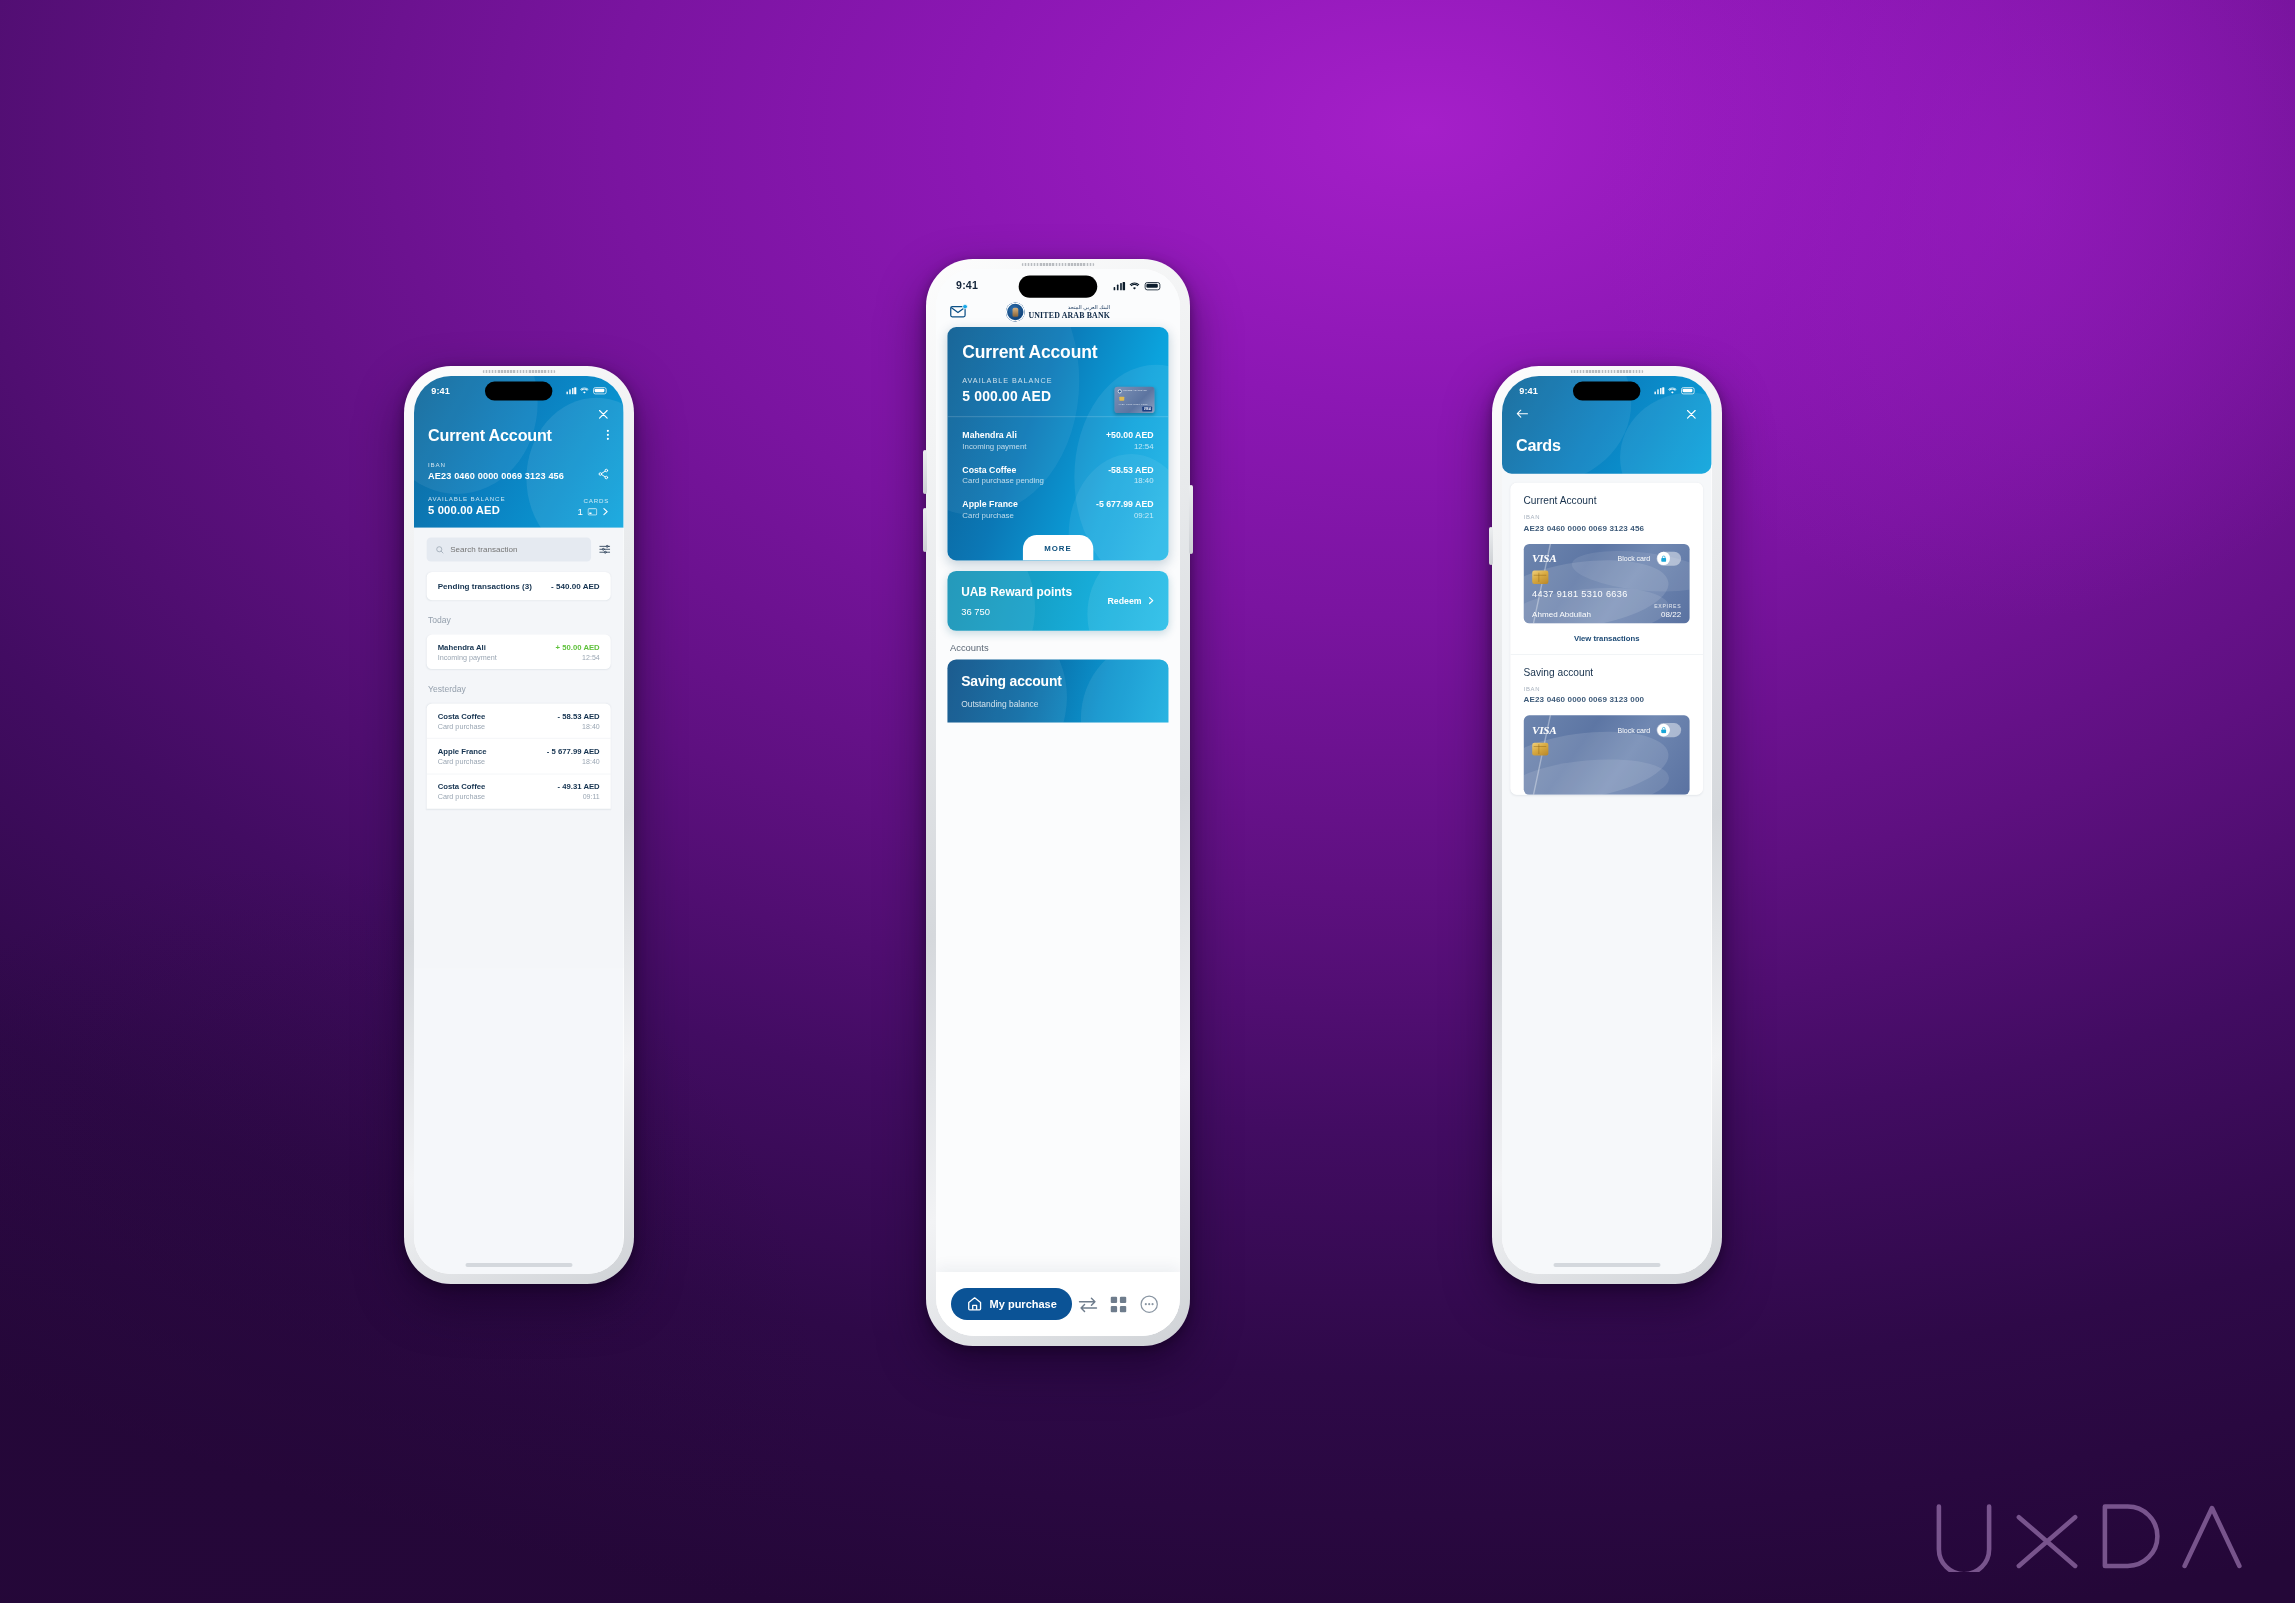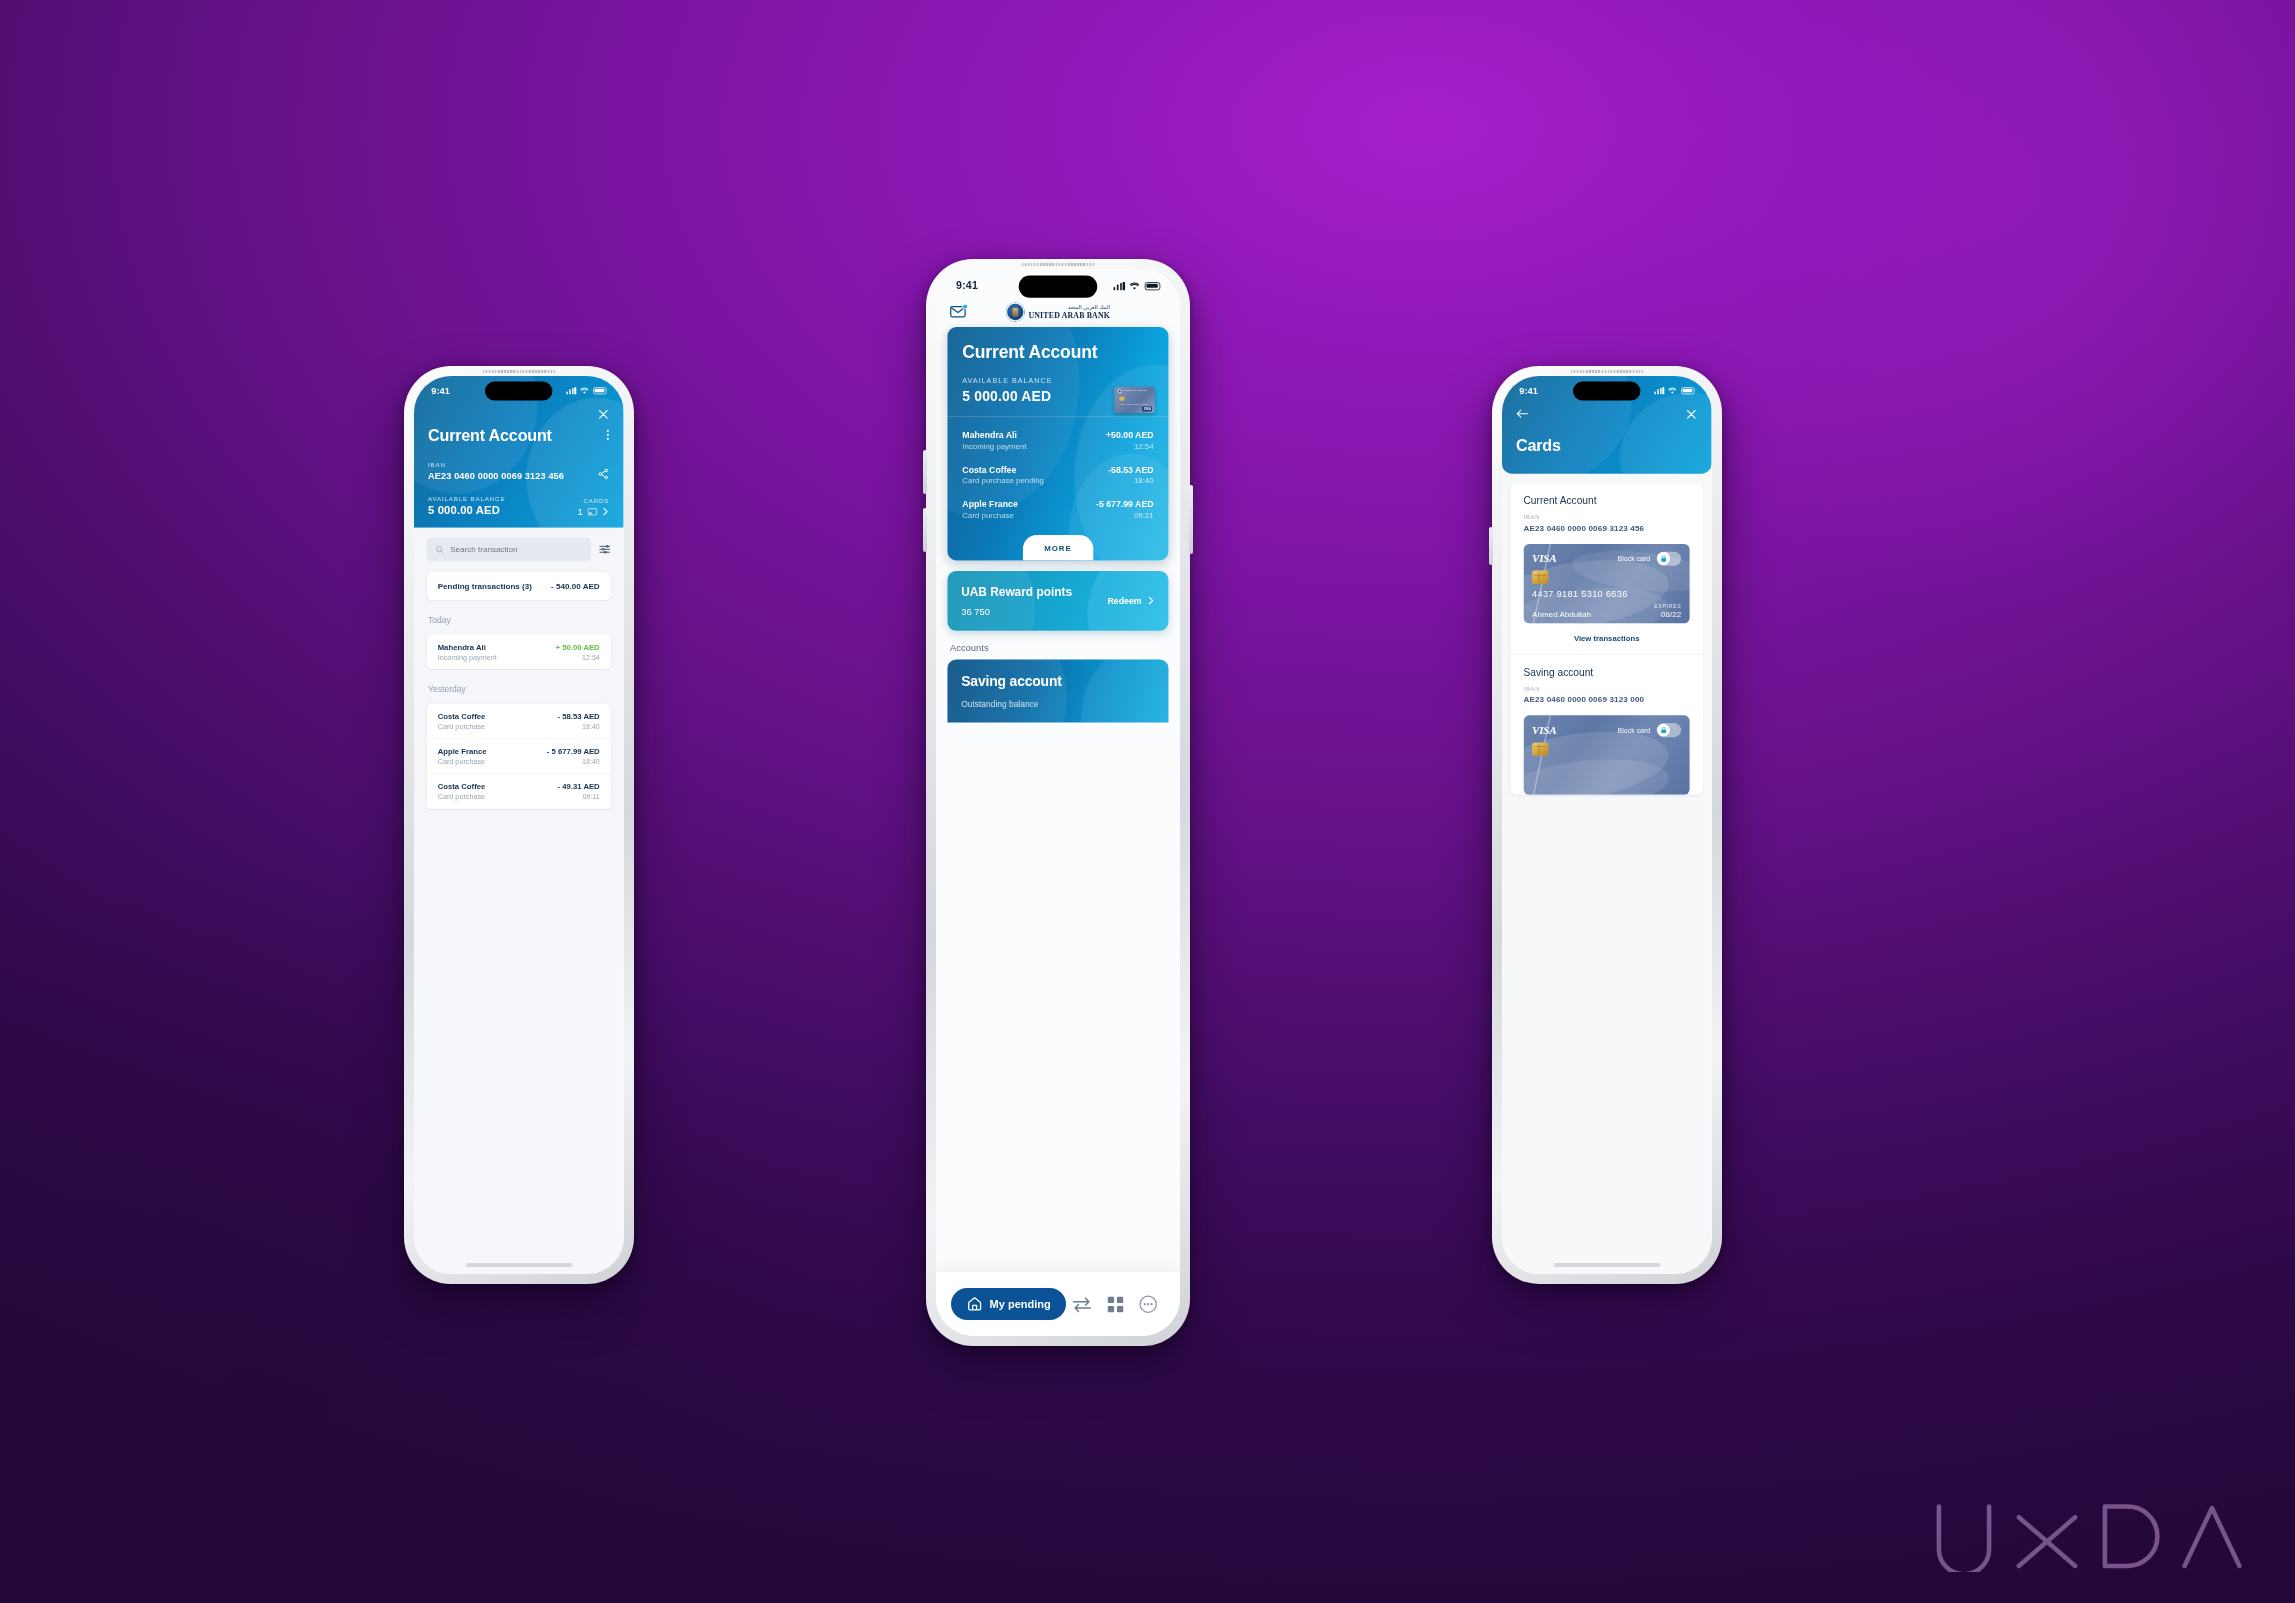--- a/index.html
+++ b/index.html
@@ -521,21 +521,21 @@
         </div>
       </div>
     </div>
 
     <div class="tabbar">
       <div class="tab-pill">
         <svg width="15.3" height="15.3" viewBox="0 0 22 22" fill="none" stroke="#fff" stroke-width="1.9" stroke-linejoin="round">
             <path d="M2.5 9.2 11 2.6l8.5 6.6v9.3a1.4 1.4 0 0 1-1.4 1.4H3.9a1.4 1.4 0 0 1-1.4-1.4z"></path>
             <path d="M8.2 19.9v-6.4h5.6v6.4"></path>
           </svg>
-        <span>My pending</span>
+        <span>My purchase</span>
       </div>
       <div class="tab-ico">
         <svg width="20" height="17" viewBox="0 0 26 22" fill="none" stroke="#6e7c8c" stroke-width="1.9" stroke-linecap="round" stroke-linejoin="round">
             <path d="M2 7.5h20M17.5 3 22 7.5 17.5 12M24 15.5H4M8.5 11 4 15.5 8.5 20"></path>
           </svg>
       </div>
       <div class="tab-ico">
         <svg width="17" height="17" viewBox="0 0 22 22" fill="#6e7c8c">
             <rect x="1" y="1" width="8.2" height="8.2" rx="1.4"></rect>
             <rect x="12.8" y="1" width="8.2" height="8.2" rx="1.4"></rect>

